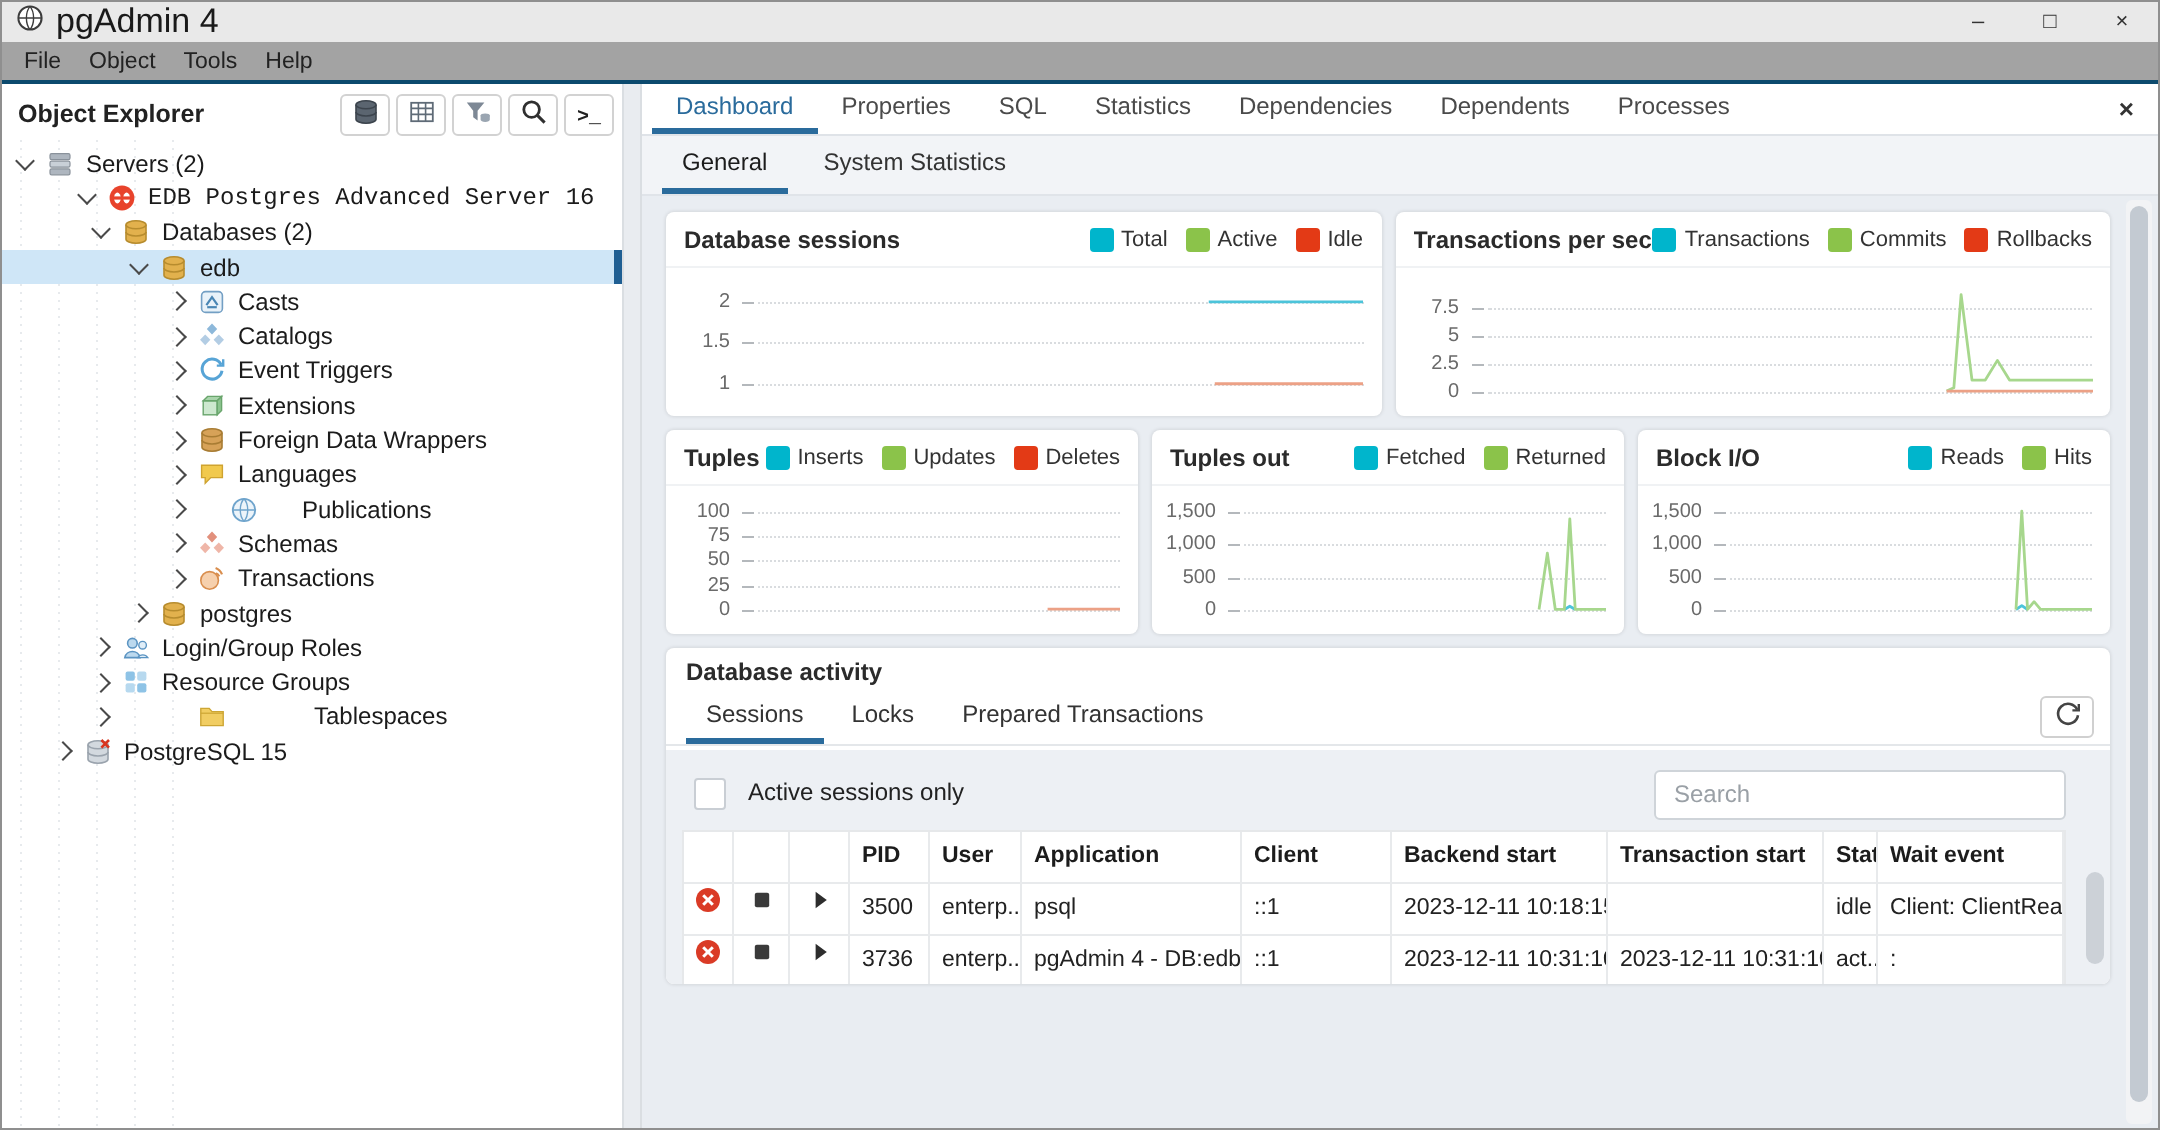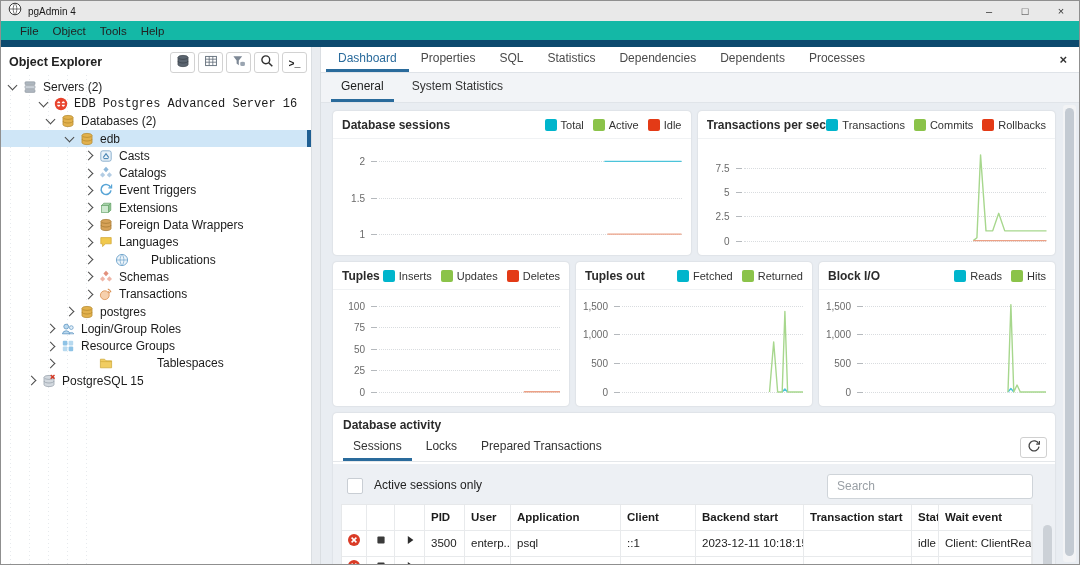--- a/index.html
+++ b/index.html
@@ -1,26 +1,26 @@
 <!DOCTYPE html>
 <html><head>
 <meta charset="utf-8">
 <style>
   html,body{margin:0;padding:0;}
   body{width:1080px;height:565px;overflow:hidden;font-family:"Liberation Sans","DejaVu Sans",sans-serif;background:#d7d7d7;}
   .window{width:1080px;height:565px;box-sizing:border-box;border:1px solid #8f8f8f;background:#fff;display:flex;flex-direction:column;}
 
   
   .titlebar{height:20px;background:#e9e9e9;display:flex;align-items:center;padding-left:7px;gap:6px;flex:none;}
-  .title-text{font-size:10px;color:#1a1a1a;}
+  .title-text{font-size:17px;color:#1a1a1a;}
   .win-controls{margin-left:auto;display:flex;height:100%;}
   .win-controls button{width:36px;border:none;background:transparent;font-size:11px;color:#333;padding:0;line-height:20px;}
 
   
-  .menubar{height:19px;background:#14b8a6;border-bottom:7px solid #0c4a6e;display:flex;align-items:center;padding-left:12px;flex:none;}
+  .menubar{height:19px;background:#a3a3a3;border-bottom:2px solid #0c4a6e;display:flex;align-items:center;padding-left:4px;flex:none;}
   .menu-item{font-size:11.5px;color:#222;padding:0 7px;}
 
   .main{flex:1;display:flex;min-height:0;}
 
   
   .left-panel{width:310px;flex:none;background:#fff;display:flex;flex-direction:column;min-height:0;}
   .oe-header{height:26px;display:flex;align-items:center;padding:2px 4px 0 8px;flex:none;}
   .oe-title{font-weight:bold;font-size:12.5px;color:#222;flex:1;}
   .oe-toolbar{display:flex;gap:3px;}
   .tb-btn{width:25px;height:21px;background:#fff;border:1px solid #d2d2d2;border-radius:3px;display:flex;align-items:center;justify-content:center;padding:0;}
@@ -53,21 +53,21 @@
   .tab{padding:0 12px;font-size:12px;color:#4a4a4a;display:flex;align-items:center;border-bottom:3px solid transparent;box-sizing:border-box;}
   .tab.active{color:#2a6b9c;border-bottom-color:#2a6b9c;}
   .tab-close{margin-left:auto;border:none;background:none;font-size:13px;font-weight:bold;color:#333;padding:0 12px;}
 
   .subtabbar{height:29px;flex:none;background:#f2f4f7;border-bottom:1px solid #e0e4e9;display:flex;padding-left:10px;}
   .tab2{padding:0 10px;font-size:12px;color:#333;display:flex;align-items:center;border-bottom:3px solid transparent;margin-right:8px;box-sizing:border-box;}
   .tab2.active{border-bottom-color:#2a6b9c;color:#1c1c1c;}
 
   .dash{flex:1;background:#e9edf2;padding:8px 24px 0 12px;position:relative;overflow:hidden;min-height:0;}
   .crow{display:flex;gap:7px;margin-bottom:7px;}
-  .card{flex:1;background:#fff;border-radius:4px;height:144px;display:flex;flex-direction:column;box-shadow:0 0 2px rgba(0,0,0,.14);overflow:hidden;min-width:0;}
+  .card{flex:1;background:#fff;border-radius:4px;height:102px;display:flex;flex-direction:column;box-shadow:0 0 2px rgba(0,0,0,.14);overflow:hidden;min-width:0;}
   .card-h{height:27px;flex:none;display:flex;align-items:center;padding:0 9px;}
   .card-title{font-size:12px;font-weight:bold;color:#2b2b2b;flex:1;white-space:nowrap;overflow:hidden;}
   .legend{display:flex;align-items:center;gap:9px;}
   .leg{display:flex;align-items:center;gap:4px;font-size:11px;color:#333;white-space:nowrap;}
   .sw{width:12px;height:12px;border-radius:2px;flex:none;}
   .plot{flex:1;position:relative;border-top:1px solid #f0f2f4;}
   .glab{position:absolute;right:8px;font-size:10px;color:#6a6a6a;transform:translateY(-50%);}
   .gutter{position:absolute;left:0;top:10px;bottom:10px;width:40px;}
   .area{position:absolute;left:46px;right:9px;top:10px;bottom:10px;}
   .gline{position:absolute;left:0;right:0;border-top:1px dotted #d9dcdf;}

